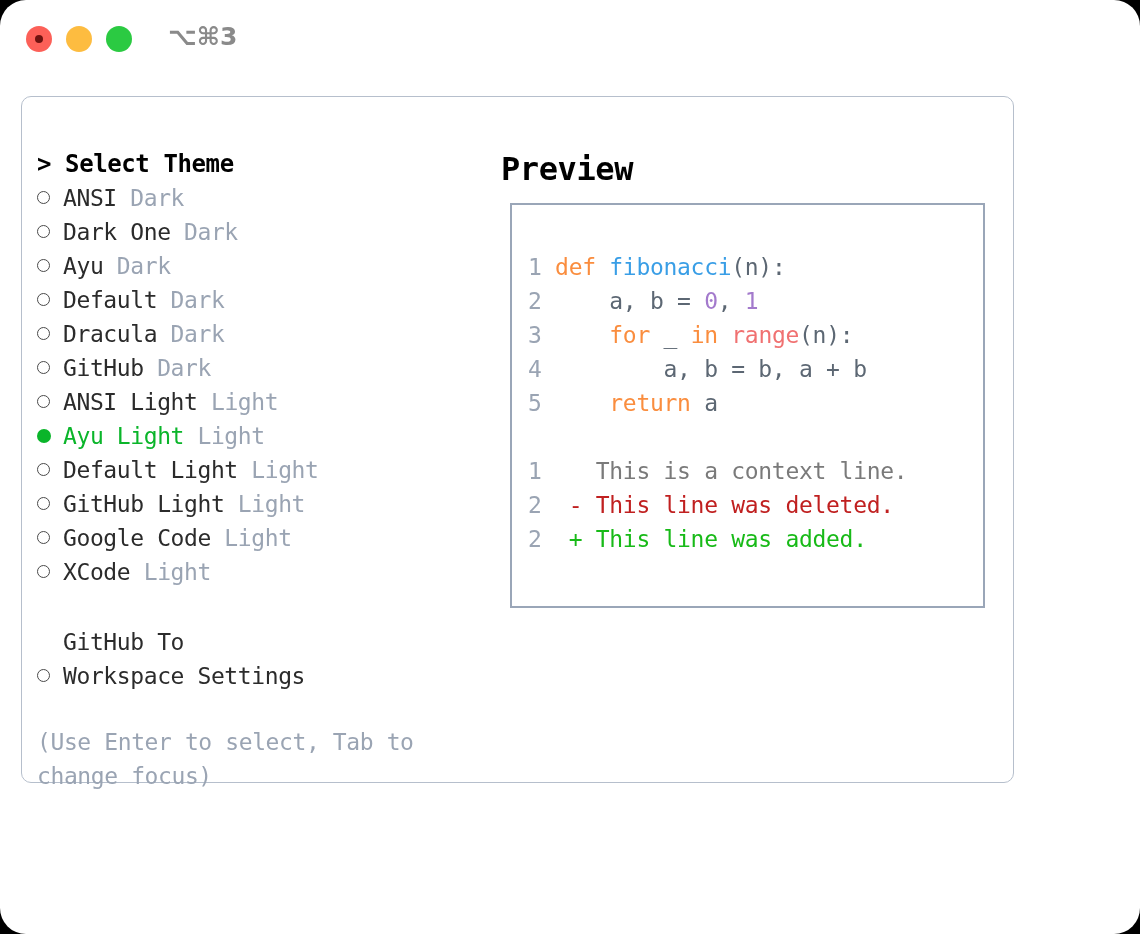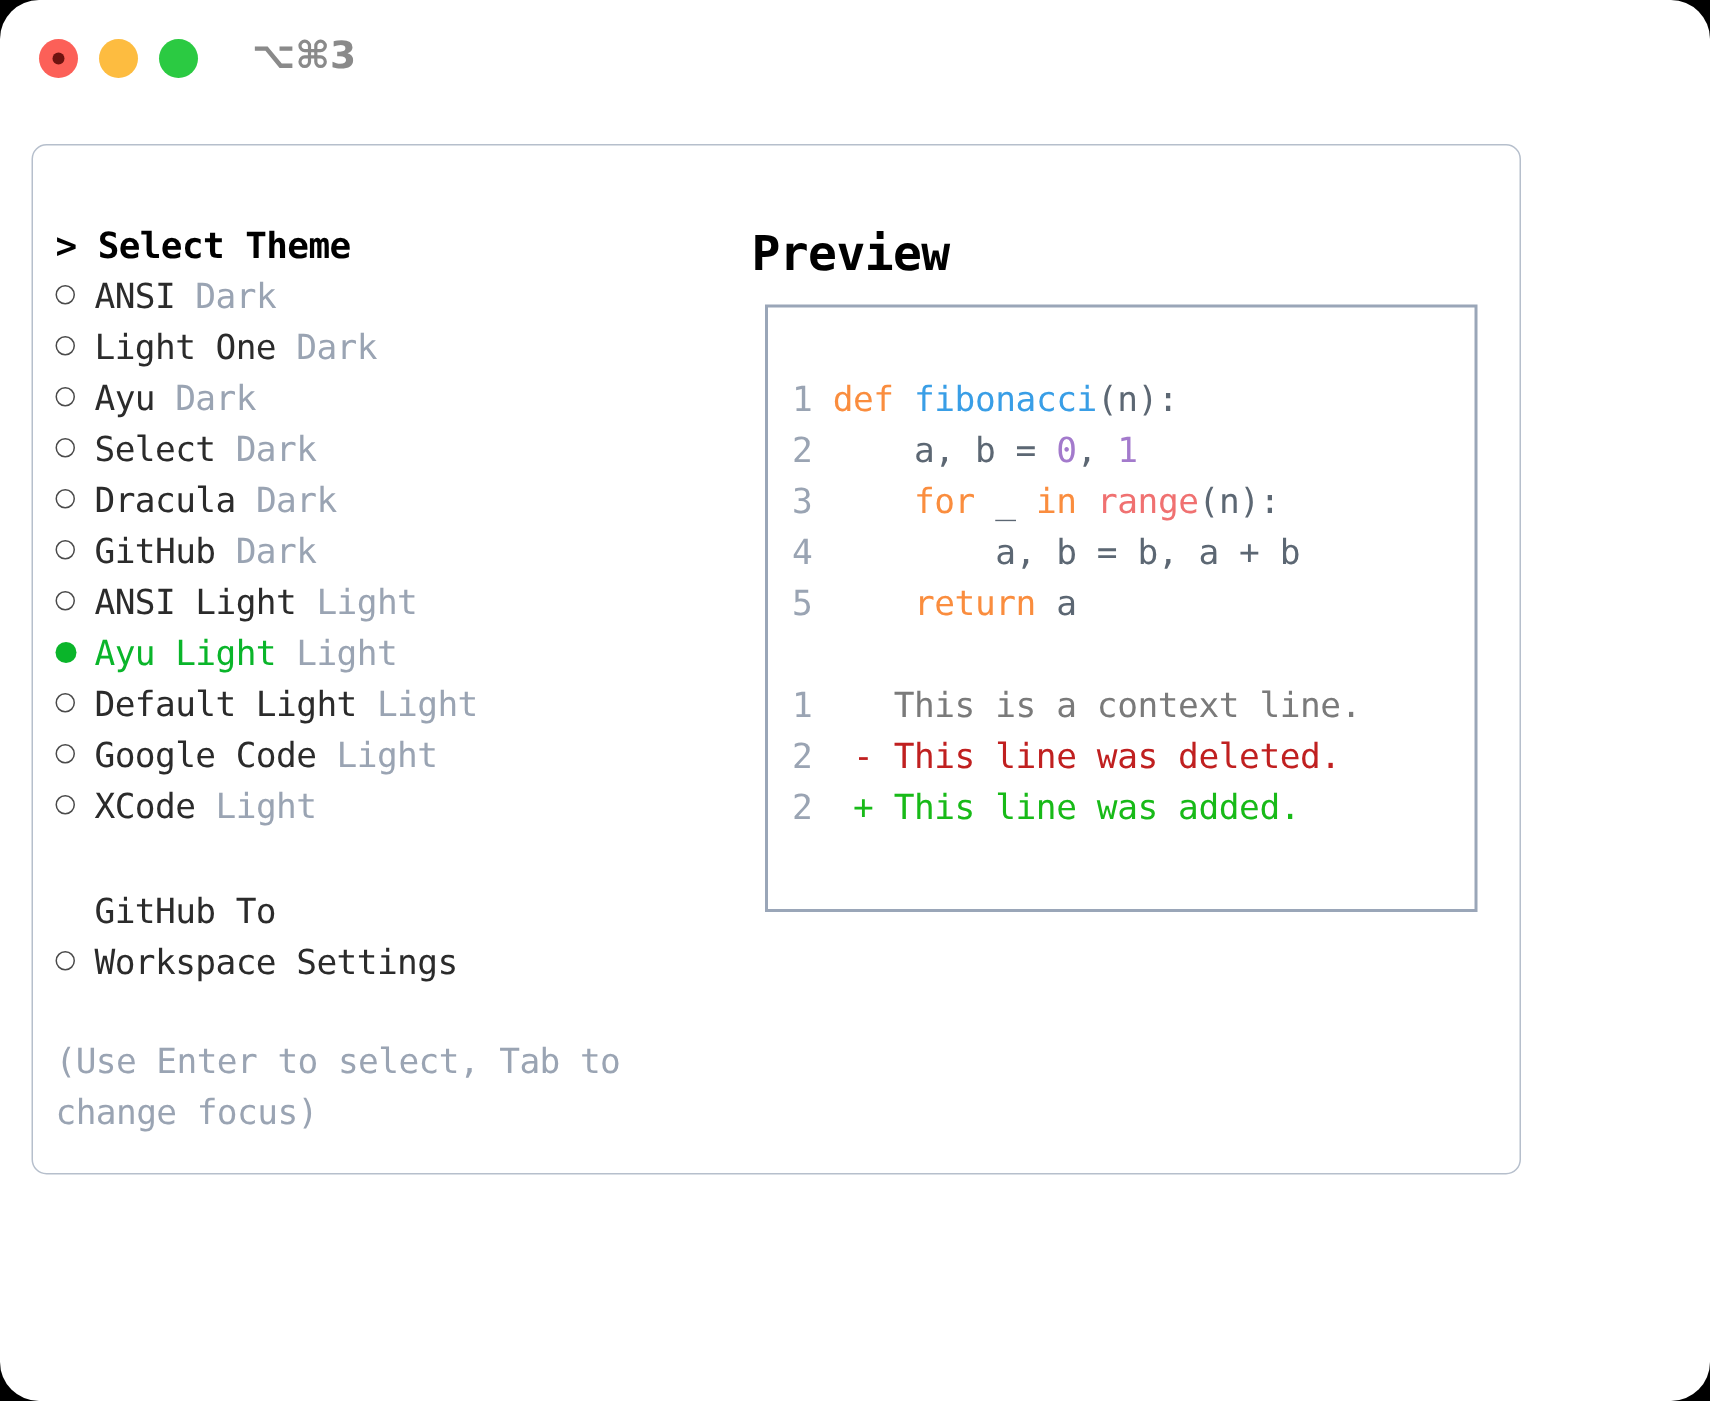--- a/index.html
+++ b/index.html
@@ -201,28 +201,29 @@
   </div>
 
   <div id="panel">
 
     <div id="left-col">
       <div class="row">
         <span id="select-theme-header">&gt; Select Theme</span>
       </div>
       <div id="theme-rows">
           <div class="row"><span class="marker"><span class="bullet-empty"></span></span><span class="row-label">ANSI</span><span class="row-kind"> Dark</span></div>
-          <div class="row"><span class="marker"><span class="bullet-empty"></span></span><span class="row-label">Light One</span><span class="row-kind"> Dark</span></div>
+          <div class="row"><span class="marker"><span class="bullet-empty"></span></span><span class="row-label">Dark One</span><span class="row-kind"> Dark</span></div>
           <div class="row"><span class="marker"><span class="bullet-empty"></span></span><span class="row-label">Ayu</span><span class="row-kind"> Dark</span></div>
-          <div class="row"><span class="marker"><span class="bullet-empty"></span></span><span class="row-label">Select</span><span class="row-kind"> Dark</span></div>
+          <div class="row"><span class="marker"><span class="bullet-empty"></span></span><span class="row-label">Default</span><span class="row-kind"> Dark</span></div>
           <div class="row"><span class="marker"><span class="bullet-empty"></span></span><span class="row-label">Dracula</span><span class="row-kind"> Dark</span></div>
           <div class="row"><span class="marker"><span class="bullet-empty"></span></span><span class="row-label">GitHub</span><span class="row-kind"> Dark</span></div>
           <div class="row"><span class="marker"><span class="bullet-empty"></span></span><span class="row-label">ANSI Light</span><span class="row-kind"> Light</span></div>
           <div class="row selected"><span class="marker"><span class="bullet-filled"></span></span><span class="row-label">Ayu Light</span><span class="row-kind"> Light</span></div>
           <div class="row"><span class="marker"><span class="bullet-empty"></span></span><span class="row-label">Default Light</span><span class="row-kind"> Light</span></div>
+          <div class="row"><span class="marker"><span class="bullet-empty"></span></span><span class="row-label">GitHub Light</span><span class="row-kind"> Light</span></div>
           <div class="row"><span class="marker"><span class="bullet-empty"></span></span><span class="row-label">Google Code</span><span class="row-kind"> Light</span></div>
           <div class="row"><span class="marker"><span class="bullet-empty"></span></span><span class="row-label">XCode</span><span class="row-kind"> Light</span></div>
         </div>
 
       <div id="spacer-before-apply"></div>
 
       <div id="apply-header">GitHub To</div>
       <div id="apply-rows">
           <div class="row"><span class="marker"><span class="bullet-empty"></span></span><span class="row-label">Workspace Settings</span></div>
         </div>

